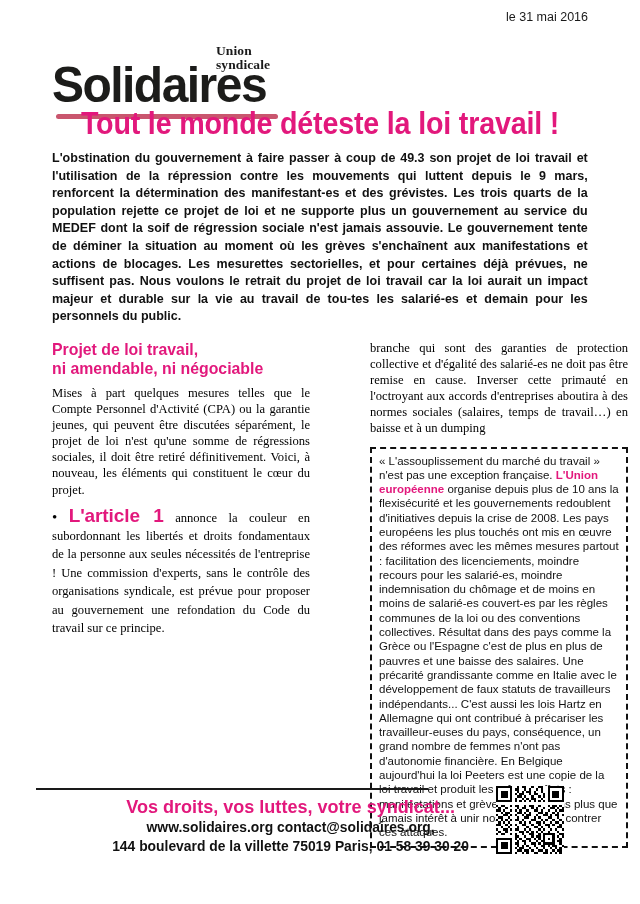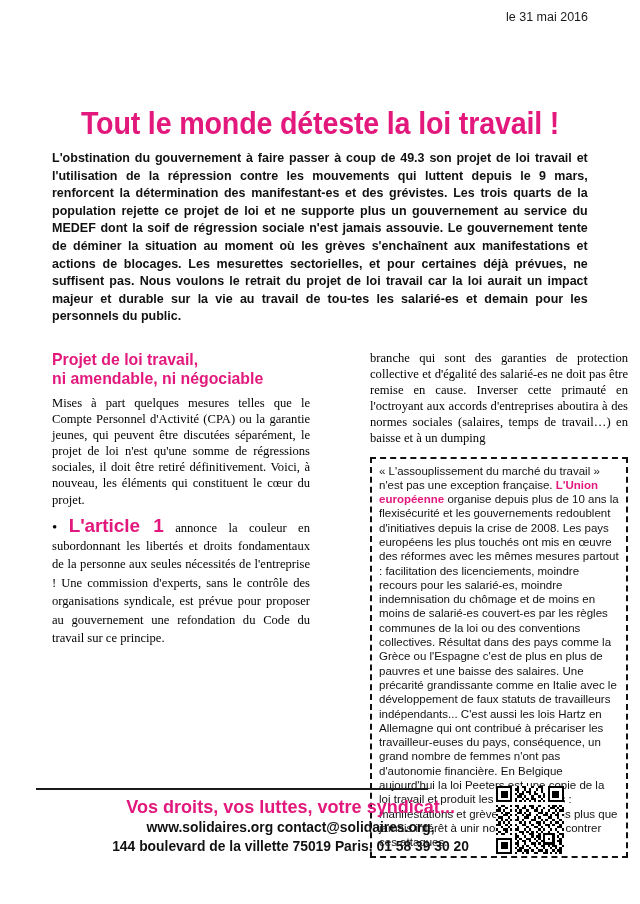--- a/index.html
+++ b/index.html
@@ -105,21 +105,21 @@
     line-height: 17.6px;
     color: #111111;
     text-align: justify;
     transform: scaleX(0.955);
     transform-origin: left top;
     width: 561px;
   }
 
   
   .columns {
-    margin-top: 25px;
+    margin-top: 15px;
     display: flex;
     gap: 20px;
     align-items: flex-start;
   }
   .col {
     width: 258px;
     flex: 0 0 258px;
   }
   .col-sep { flex: 0 0 20px; }
 
@@ -227,20 +227,28 @@
     height: 68px;
   }
   .qr svg { display: block; width: 68px; height: 68px; }
 </style>
 </head>
 <body>
 
 <div class="page">
 
   <div class="masthead">
+    <div class="logo-block">
+      <div class="logo-union">
+        <span class="l1">Union</span>
+        <span class="l2">syndicale</span>
+      </div>
+      <div class="logo-solidaires">Solidaires</div>
+      <div class="logo-swoosh"></div>
+    </div>
     <div class="issue-date">le 31 mai 2016</div>
   </div>
 
   <h1 class="headline">Tout le monde déteste la loi travail !</h1>
 
   <p class="intro">L'obstination du gouvernement à faire passer à coup de 49.3 son projet de loi travail et  l'utilisation de la répression contre les mouvements qui luttent depuis le 9 mars, renforcent la détermination des manifestant-es et des grévistes. Les trois quarts de la population rejette ce projet de loi et ne supporte plus un gouvernement au service du MEDEF dont la soif de régression sociale n'est jamais assouvie. Le gouvernement tente de déminer la situation au moment où les grèves s'enchaînent aux manifestations et actions de blocages. Les mesurettes sectorielles, et pour certaines déjà prévues, ne suffisent pas. Nous voulons le retrait du projet de loi travail car la loi aurait un impact majeur et durable sur la vie au travail de tou-tes les salarié-es et demain pour les personnels du public.</p>
 
   <div class="columns">
 
     <div class="col">

